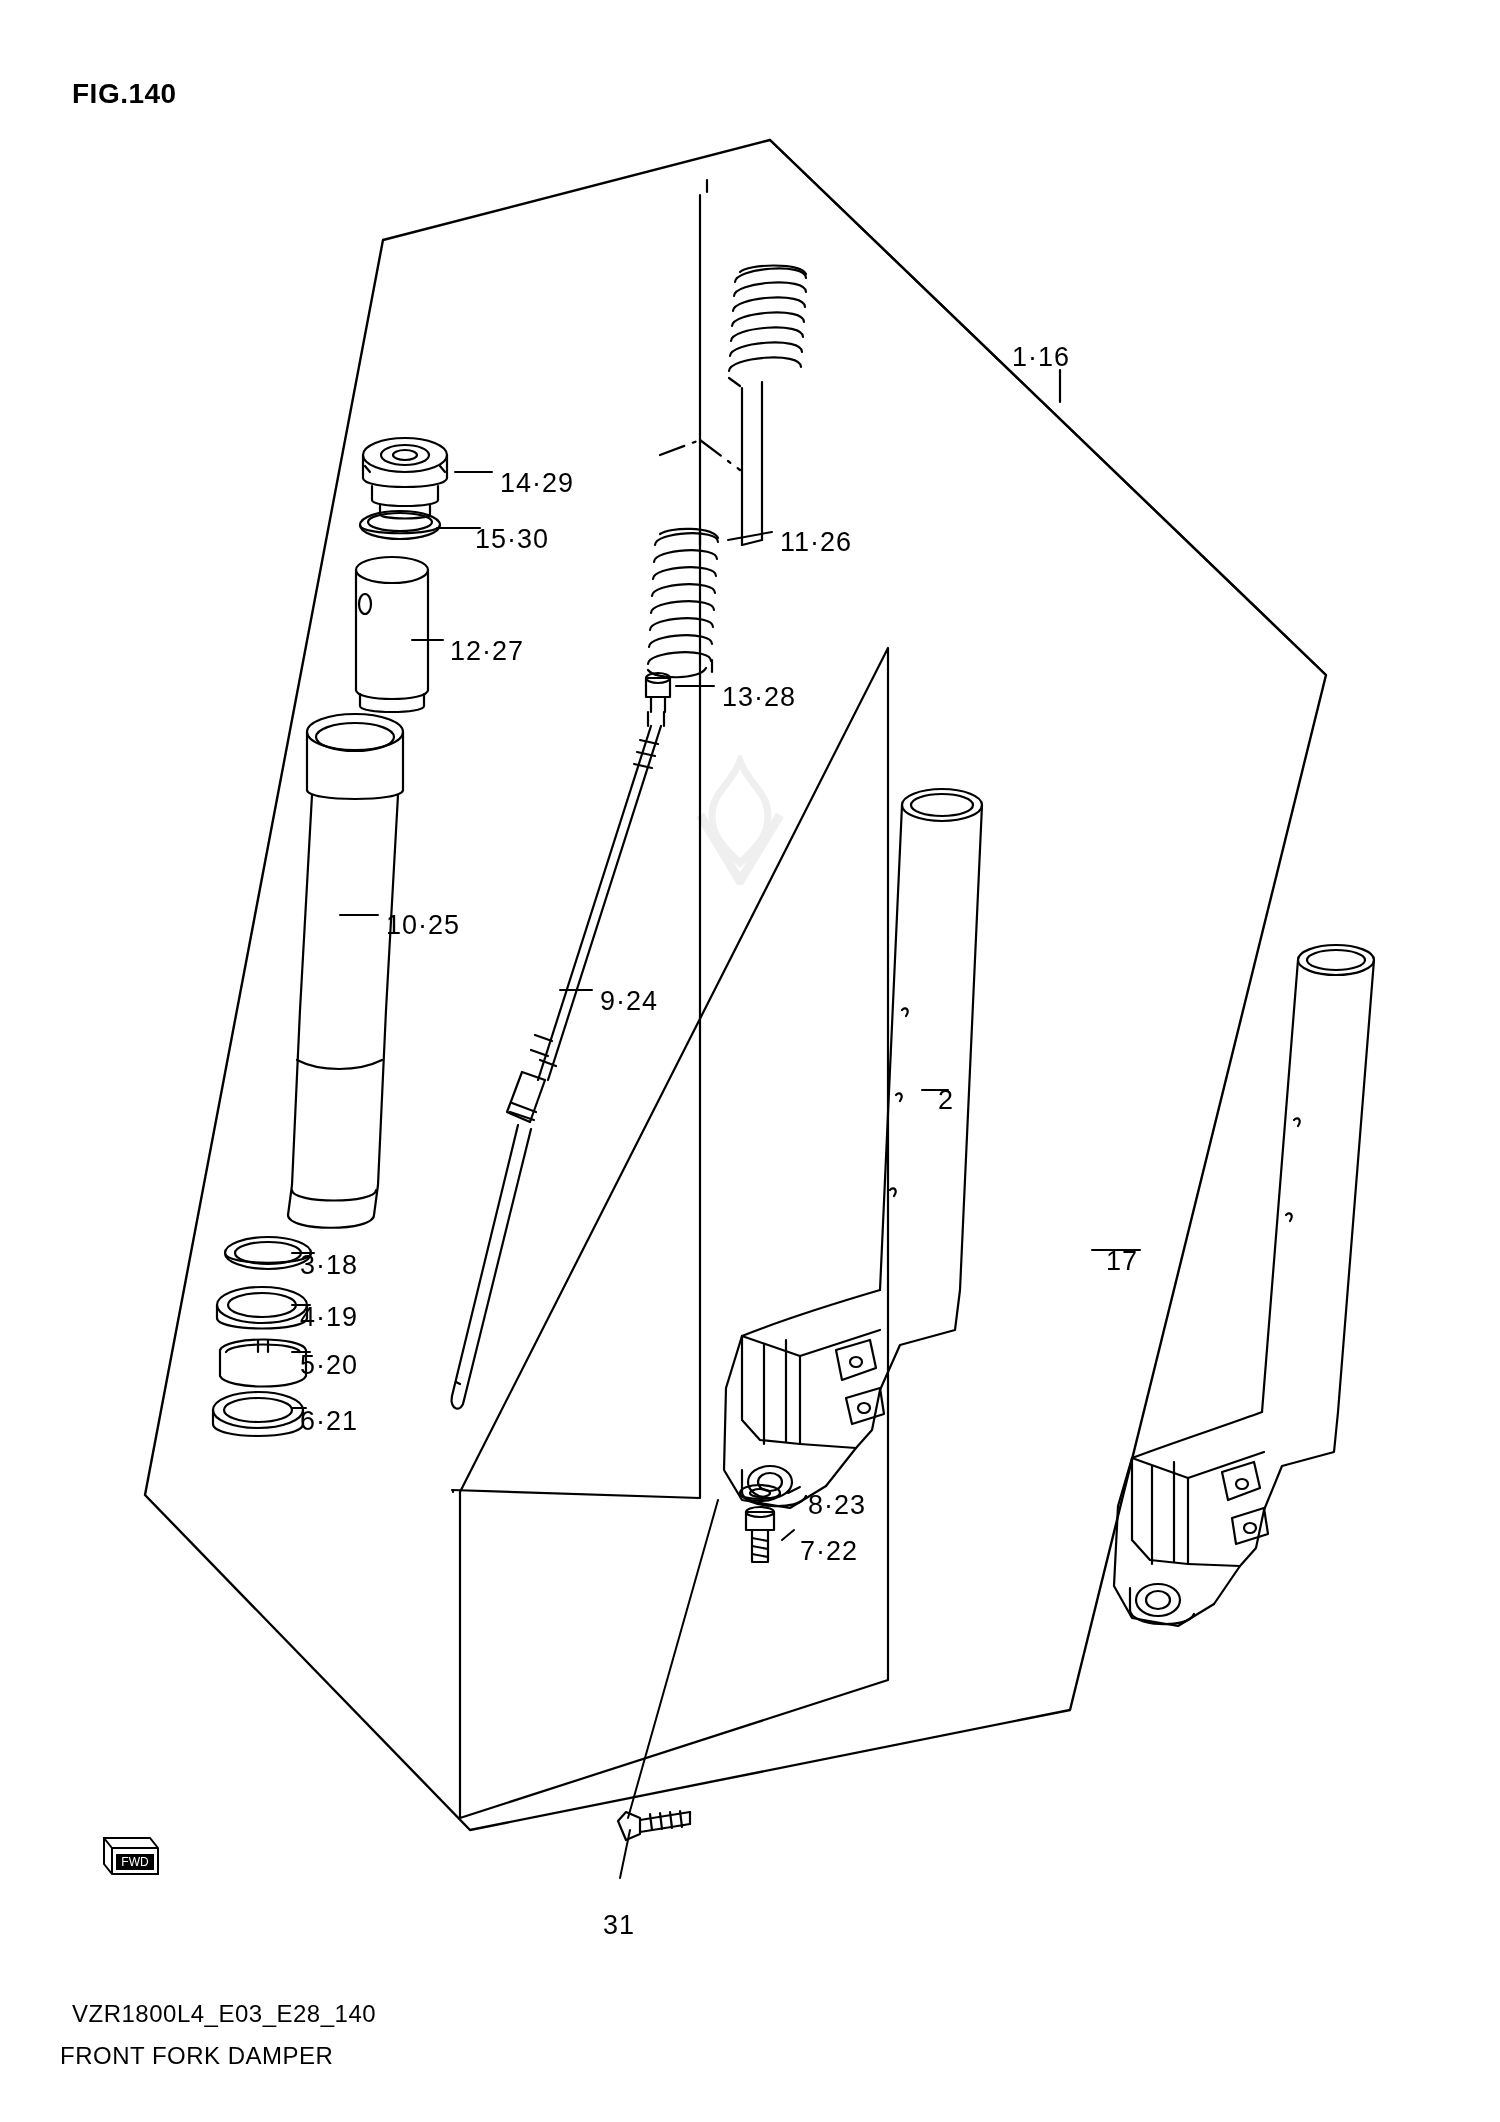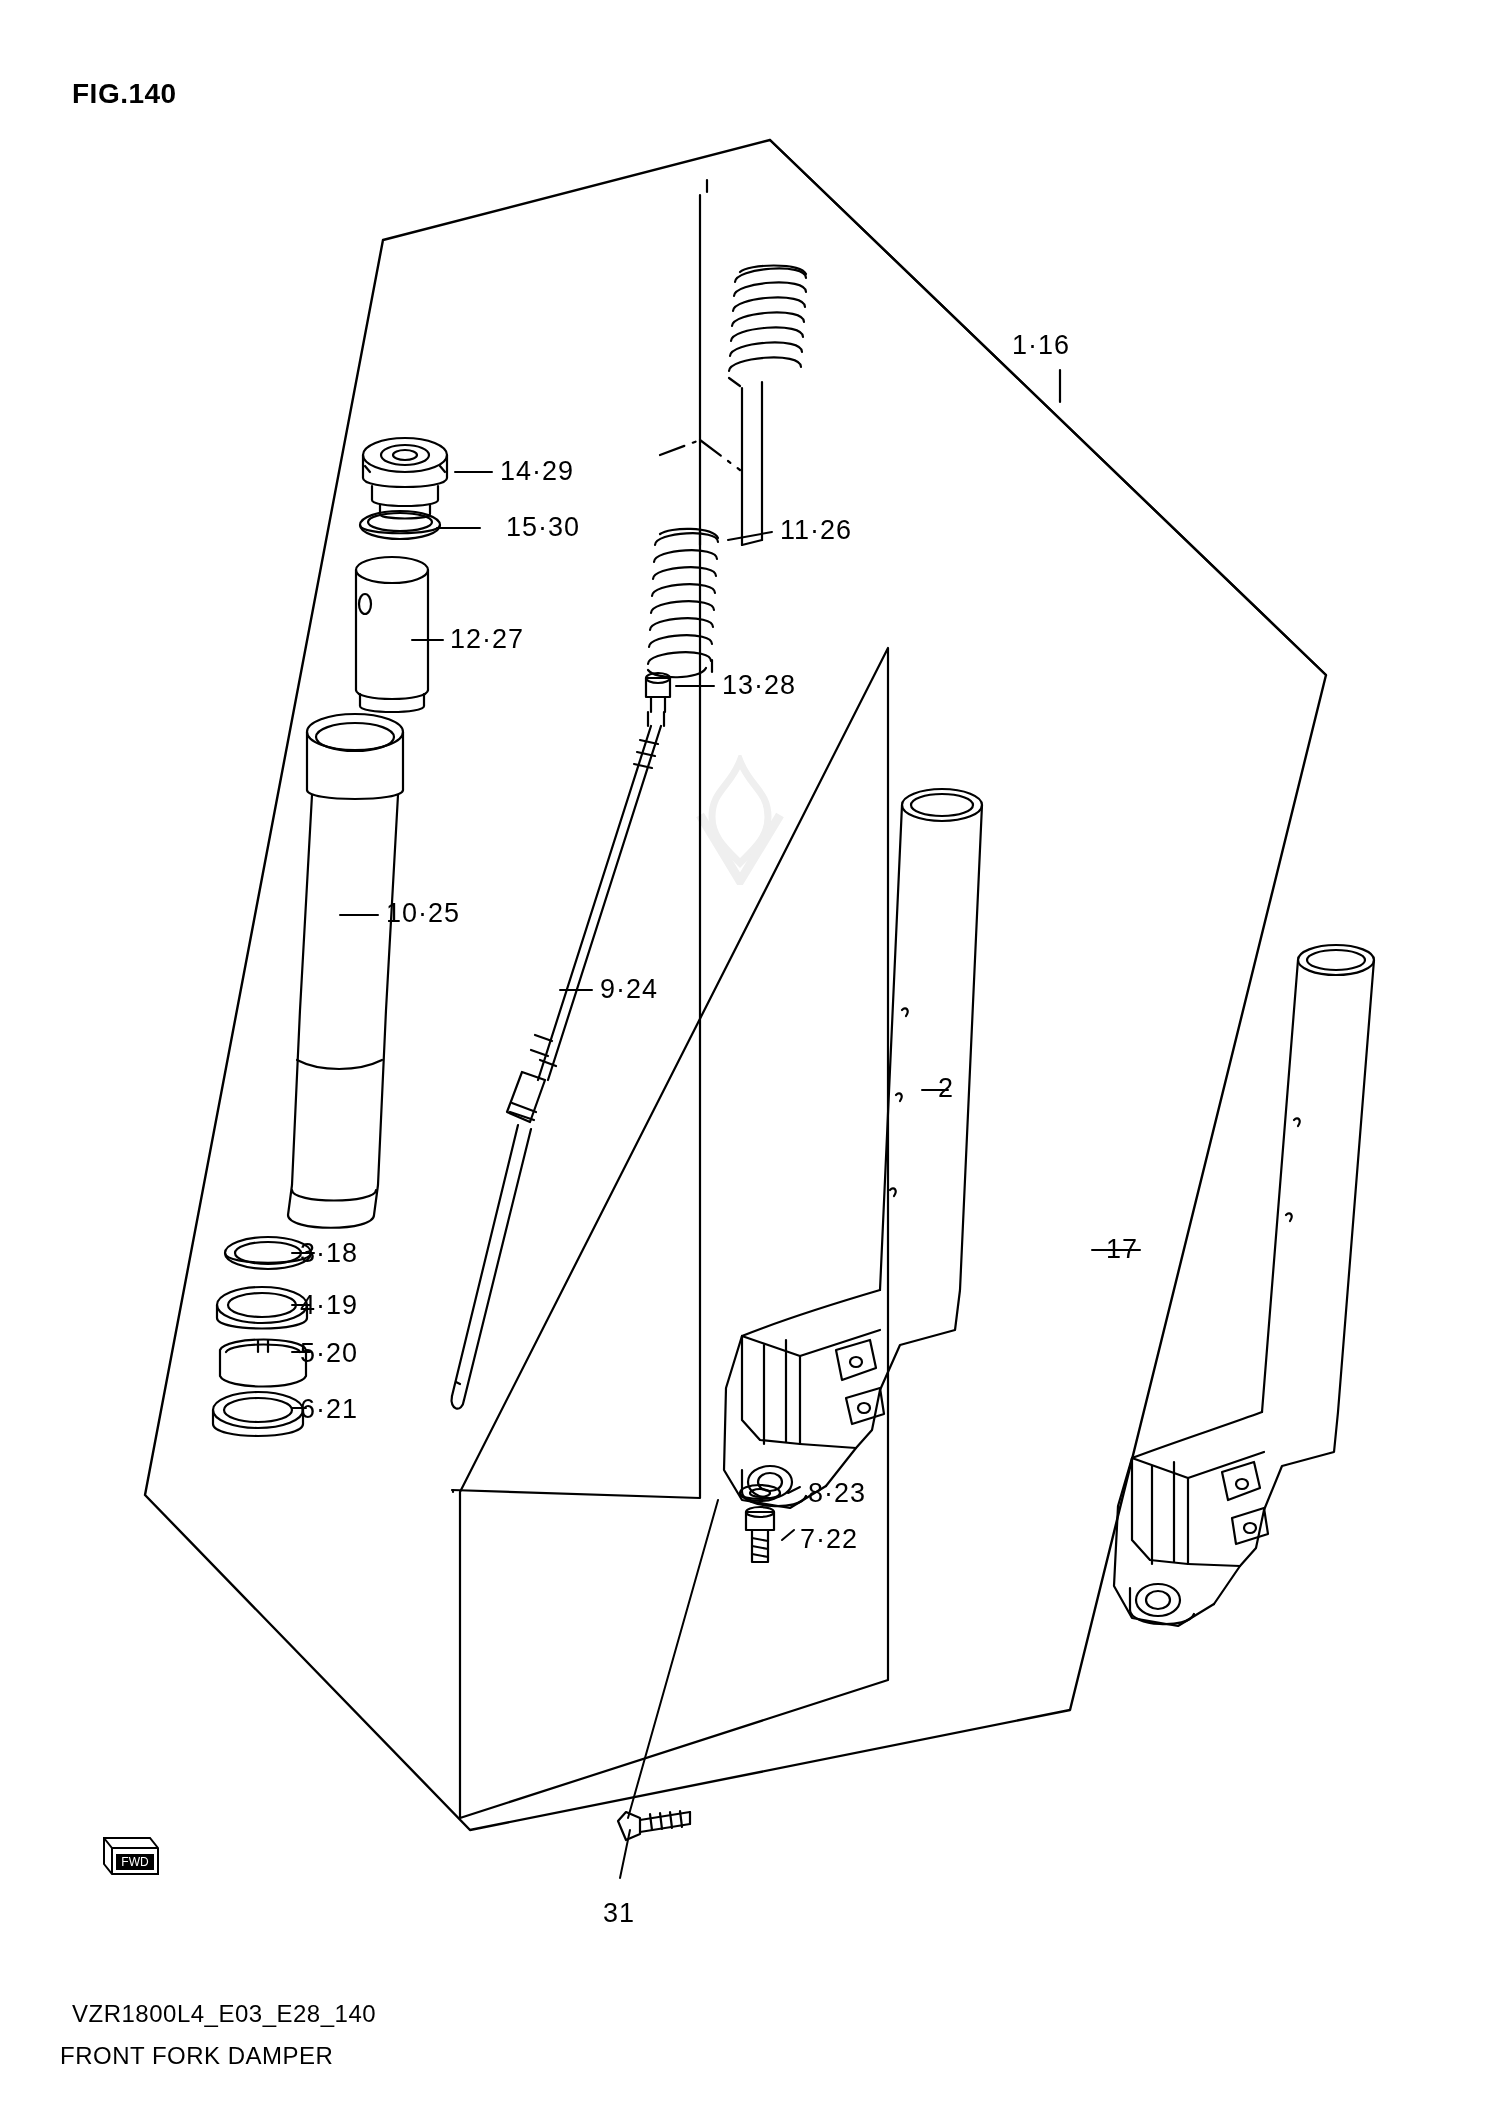--- a/index.html
+++ b/index.html
@@ -48,20 +48,21 @@
     top: 2092px;
     text-align: center;
     font-size: 19px;
     color: #222;
   }
   .label {
     position: absolute;
     font-size: 27px;
     letter-spacing: 1px;
     white-space: nowrap;
+    margin-top: 12px;
   }
   .watermark {
     position: absolute;
     left: 460px;
     top: 900px;
     width: 560px;
     text-align: center;
     font-size: 40px;
     letter-spacing: 14px;
     color: #efefef;
@@ -348,21 +349,21 @@
         <path d="M782,1540 L794,1530"></path>
         <path d="M630,1830 L620,1878"></path>
         <path d="M628,1818 L718,1500"></path>
       </g>
 
     </g>
   </svg>
 
   <div class="label" style="left:1012px; top:330px;">1·16</div>
   <div class="label" style="left:500px;  top:456px;">14·29</div>
-  <div class="label" style="left:506px;  top:512px;">15·30</div>
+  <div class="label" style="left:475px;  top:512px;">15·30</div>
   <div class="label" style="left:780px;  top:515px;">11·26</div>
   <div class="label" style="left:450px;  top:624px;">12·27</div>
   <div class="label" style="left:722px;  top:670px;">13·28</div>
   <div class="label" style="left:386px;  top:898px;">10·25</div>
   <div class="label" style="left:600px;  top:974px;text-align:right;">9·24</div>
   <div class="label" style="left:938px;  top:1073px;">2</div>
   <div class="label" style="left:1106px; top:1234px;">17</div>
   <div class="label" style="left:300px;  top:1238px;">3·18</div>
   <div class="label" style="left:300px;  top:1290px;">4·19</div>
   <div class="label" style="left:300px;  top:1338px;">5·20</div>

